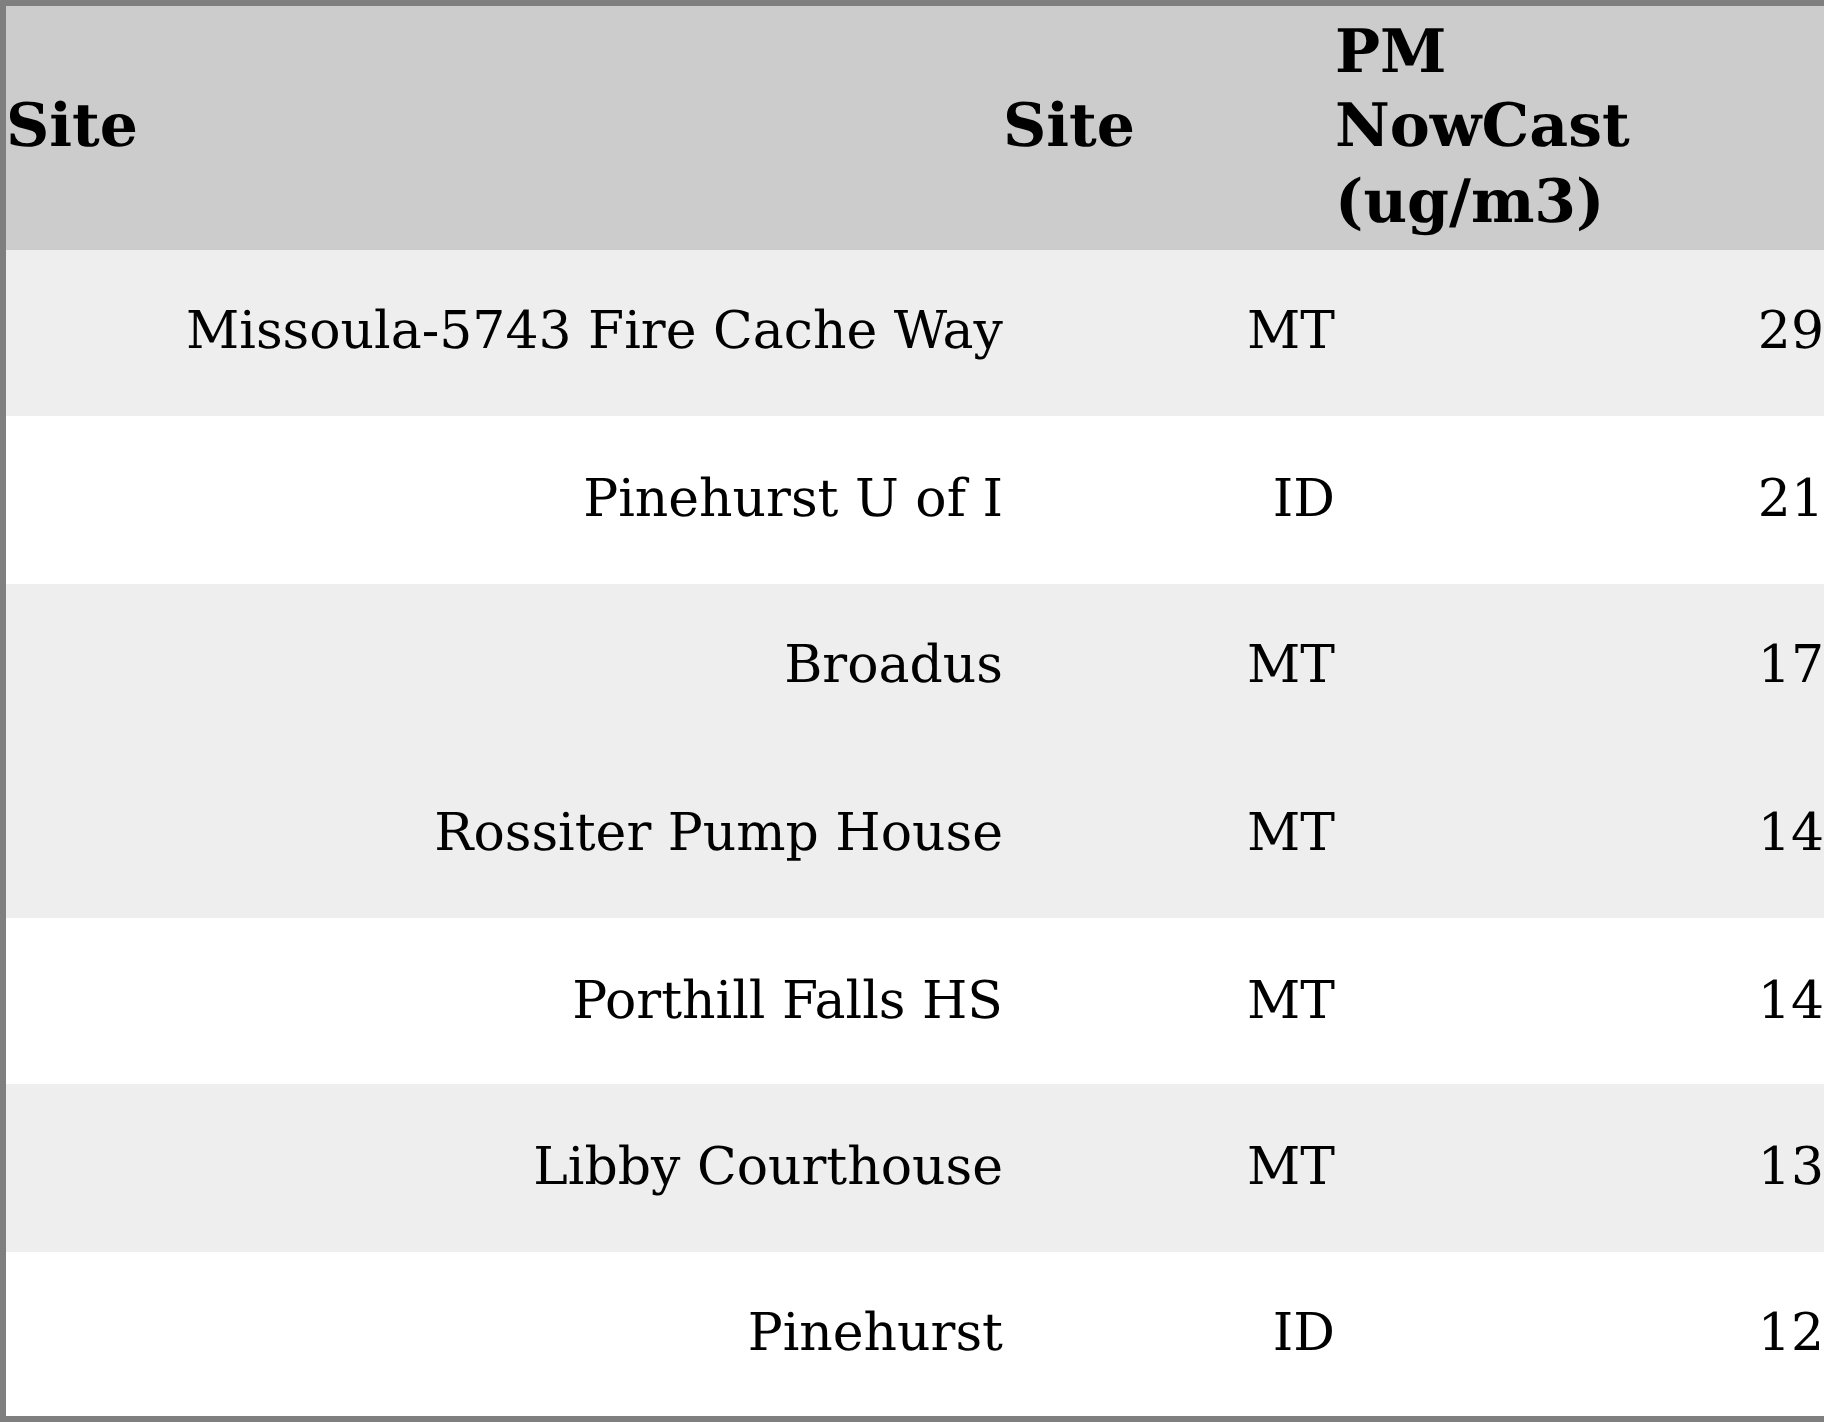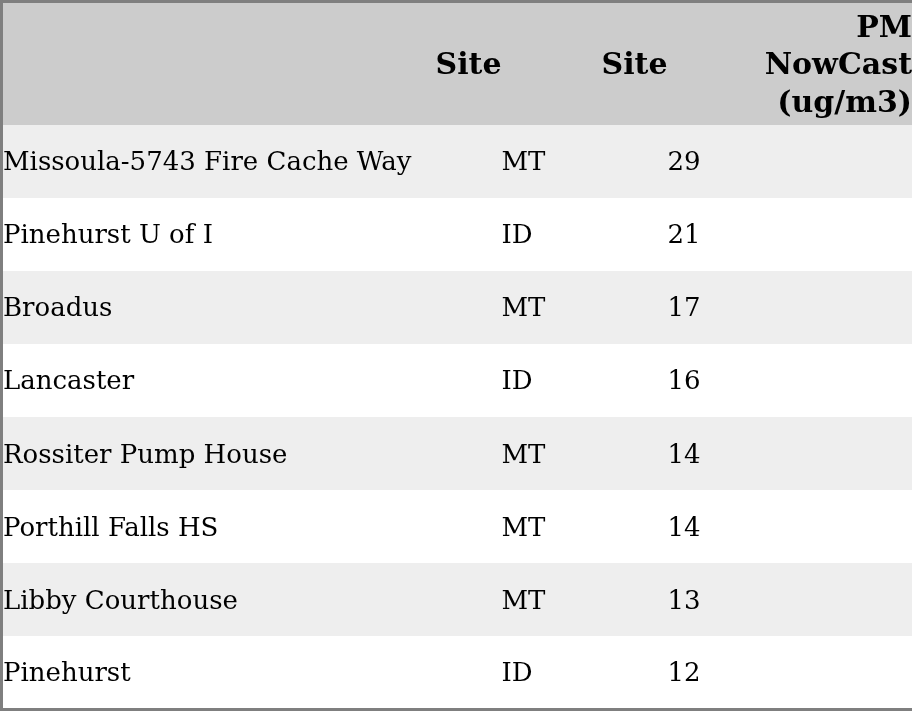--- a/index.html
+++ b/index.html
@@ -31,39 +31,39 @@
   col.col-site  { width: 500px; }
   col.col-state { width: 166px; }
   col.col-pm    { width: 246px; }
   thead tr {
     height: 123px;
   }
   thead th {
     background: #cccccc;
     font-weight: bold;
     font-size: 30px;
-    text-align: right;
+    text-align: left;
     vertical-align: middle;
     border-bottom: 2px solid #7f7f7f;
     padding: 0;
     line-height: 1.25;
   }
   thead th .hdr-text {
     white-space: pre-line;
   }
   tbody tr {
     height: 58px;
     background: #ffffff;
   }
   tbody tr.alt {
     background: #eeeeee;
   }
   tbody td {
     font-size: 26px;
-    text-align: left;
+    text-align: right;
     vertical-align: middle;
     padding: 0;
   }
 </style>
 </head>
 <body>
 
 <div class="table-wrap">
   <table class="pm-table">
     <colgroup>
@@ -95,25 +95,20 @@
         <tr>
           <td>Pinehurst U of I</td>
           <td>ID</td>
           <td>21</td>
         </tr>
         <tr class="alt">
           <td>Broadus</td>
           <td>MT</td>
           <td>17</td>
         </tr>
-        <tr>
-          <td>Lancaster</td>
-          <td>ID</td>
-          <td>16</td>
-        </tr>
         <tr class="alt">
           <td>Rossiter Pump House</td>
           <td>MT</td>
           <td>14</td>
         </tr>
         <tr>
           <td>Porthill Falls HS</td>
           <td>MT</td>
           <td>14</td>
         </tr>

